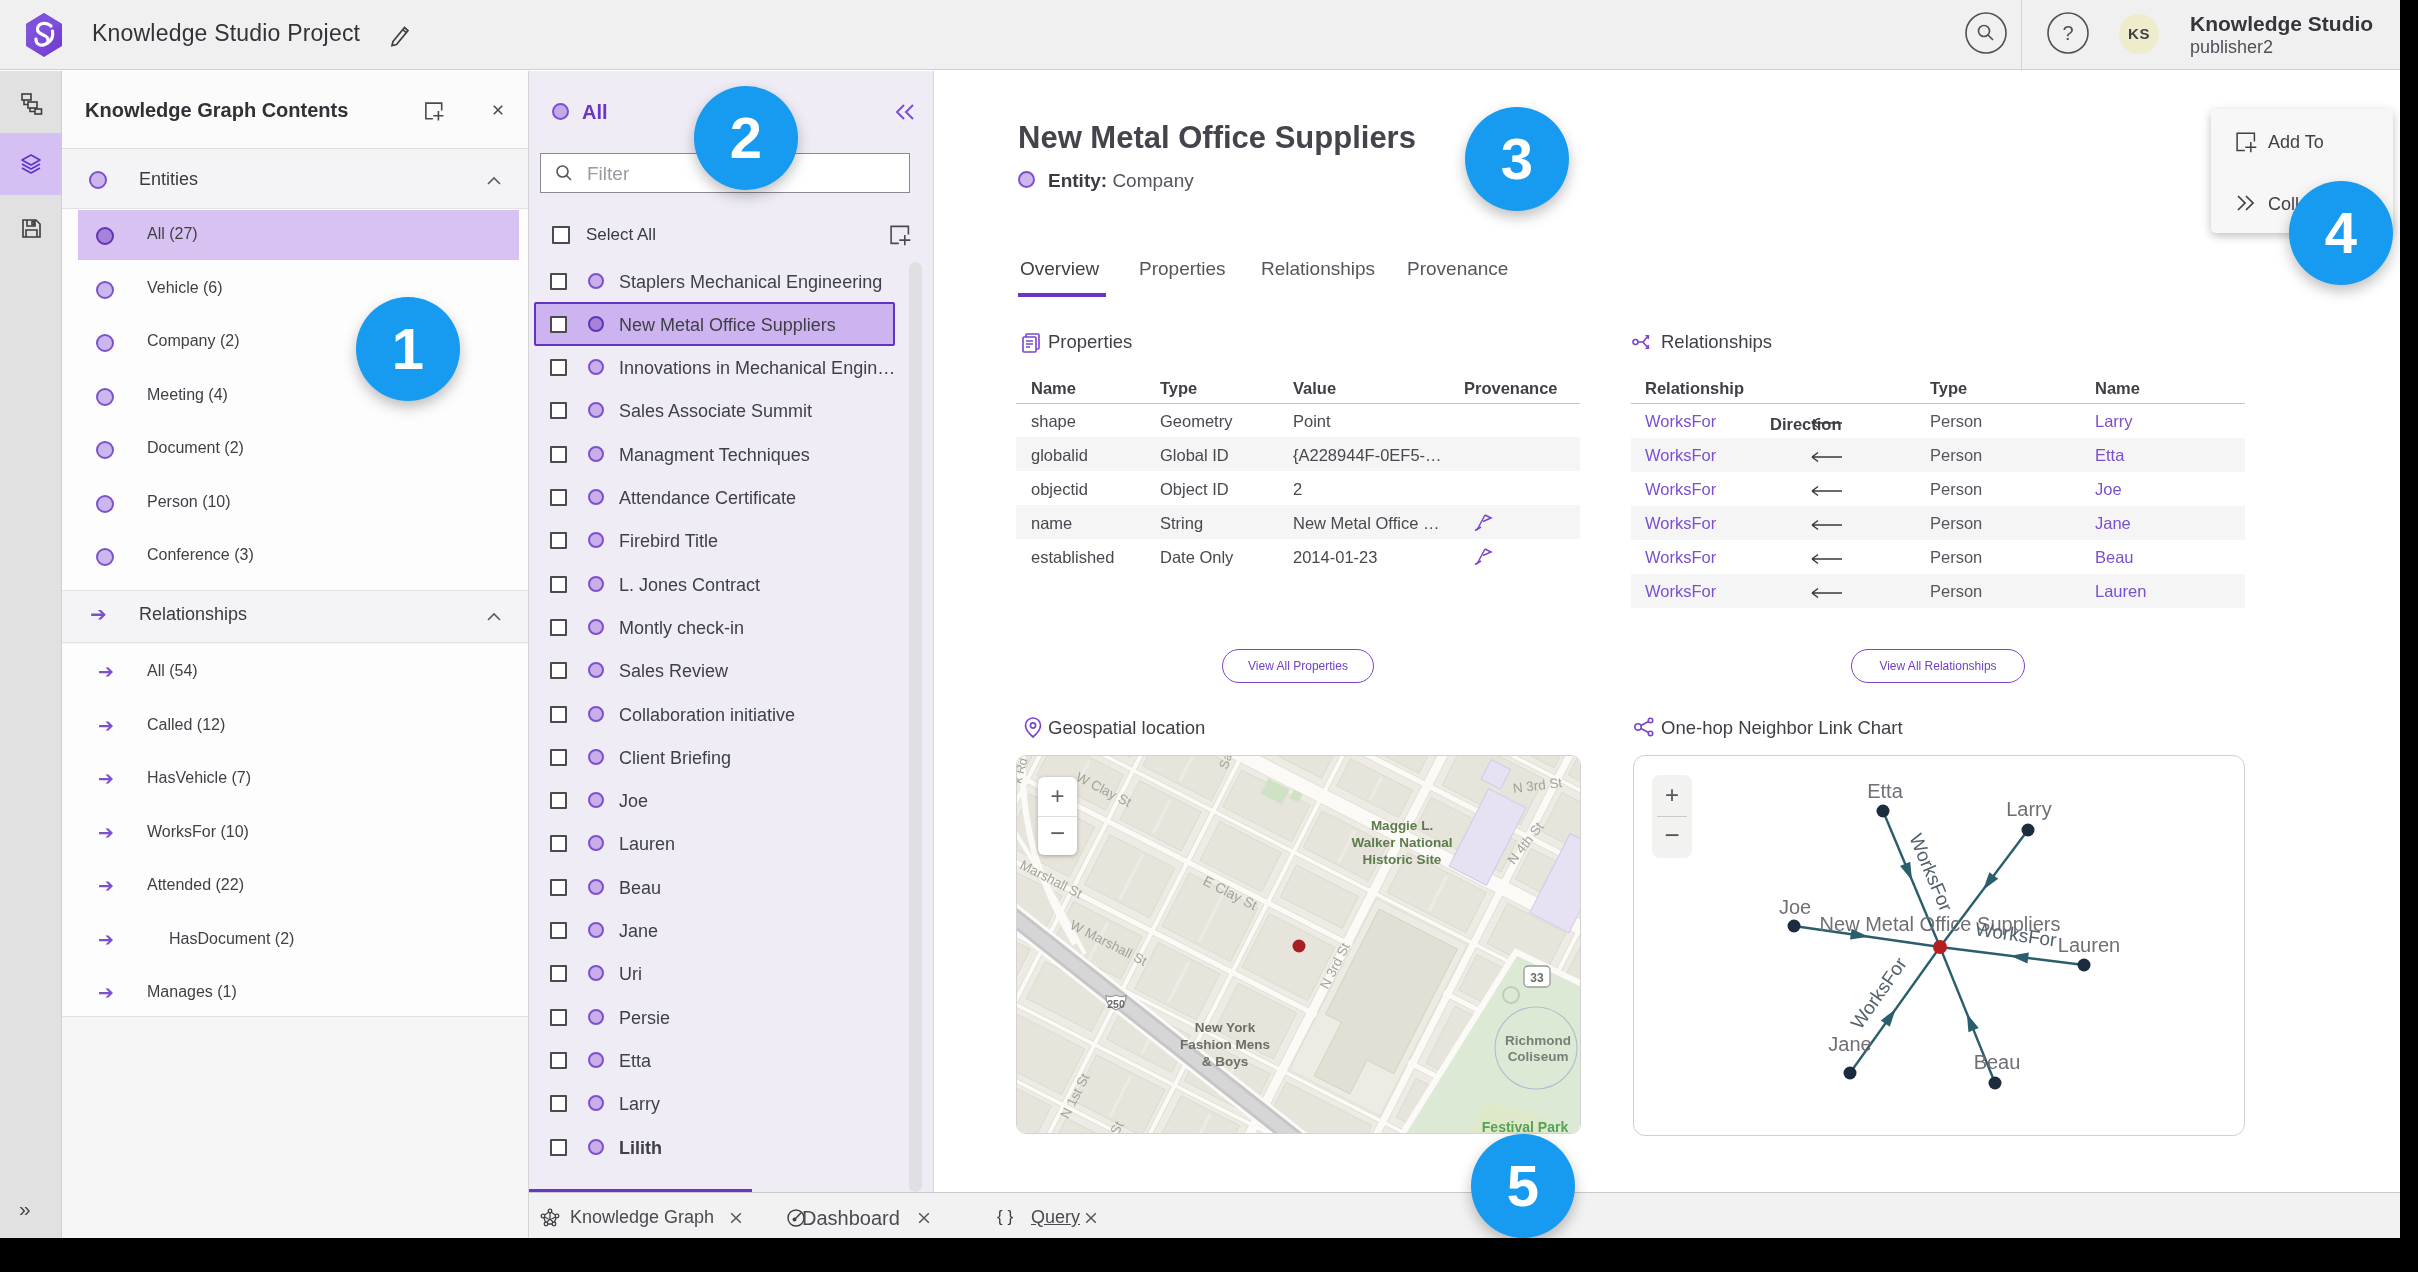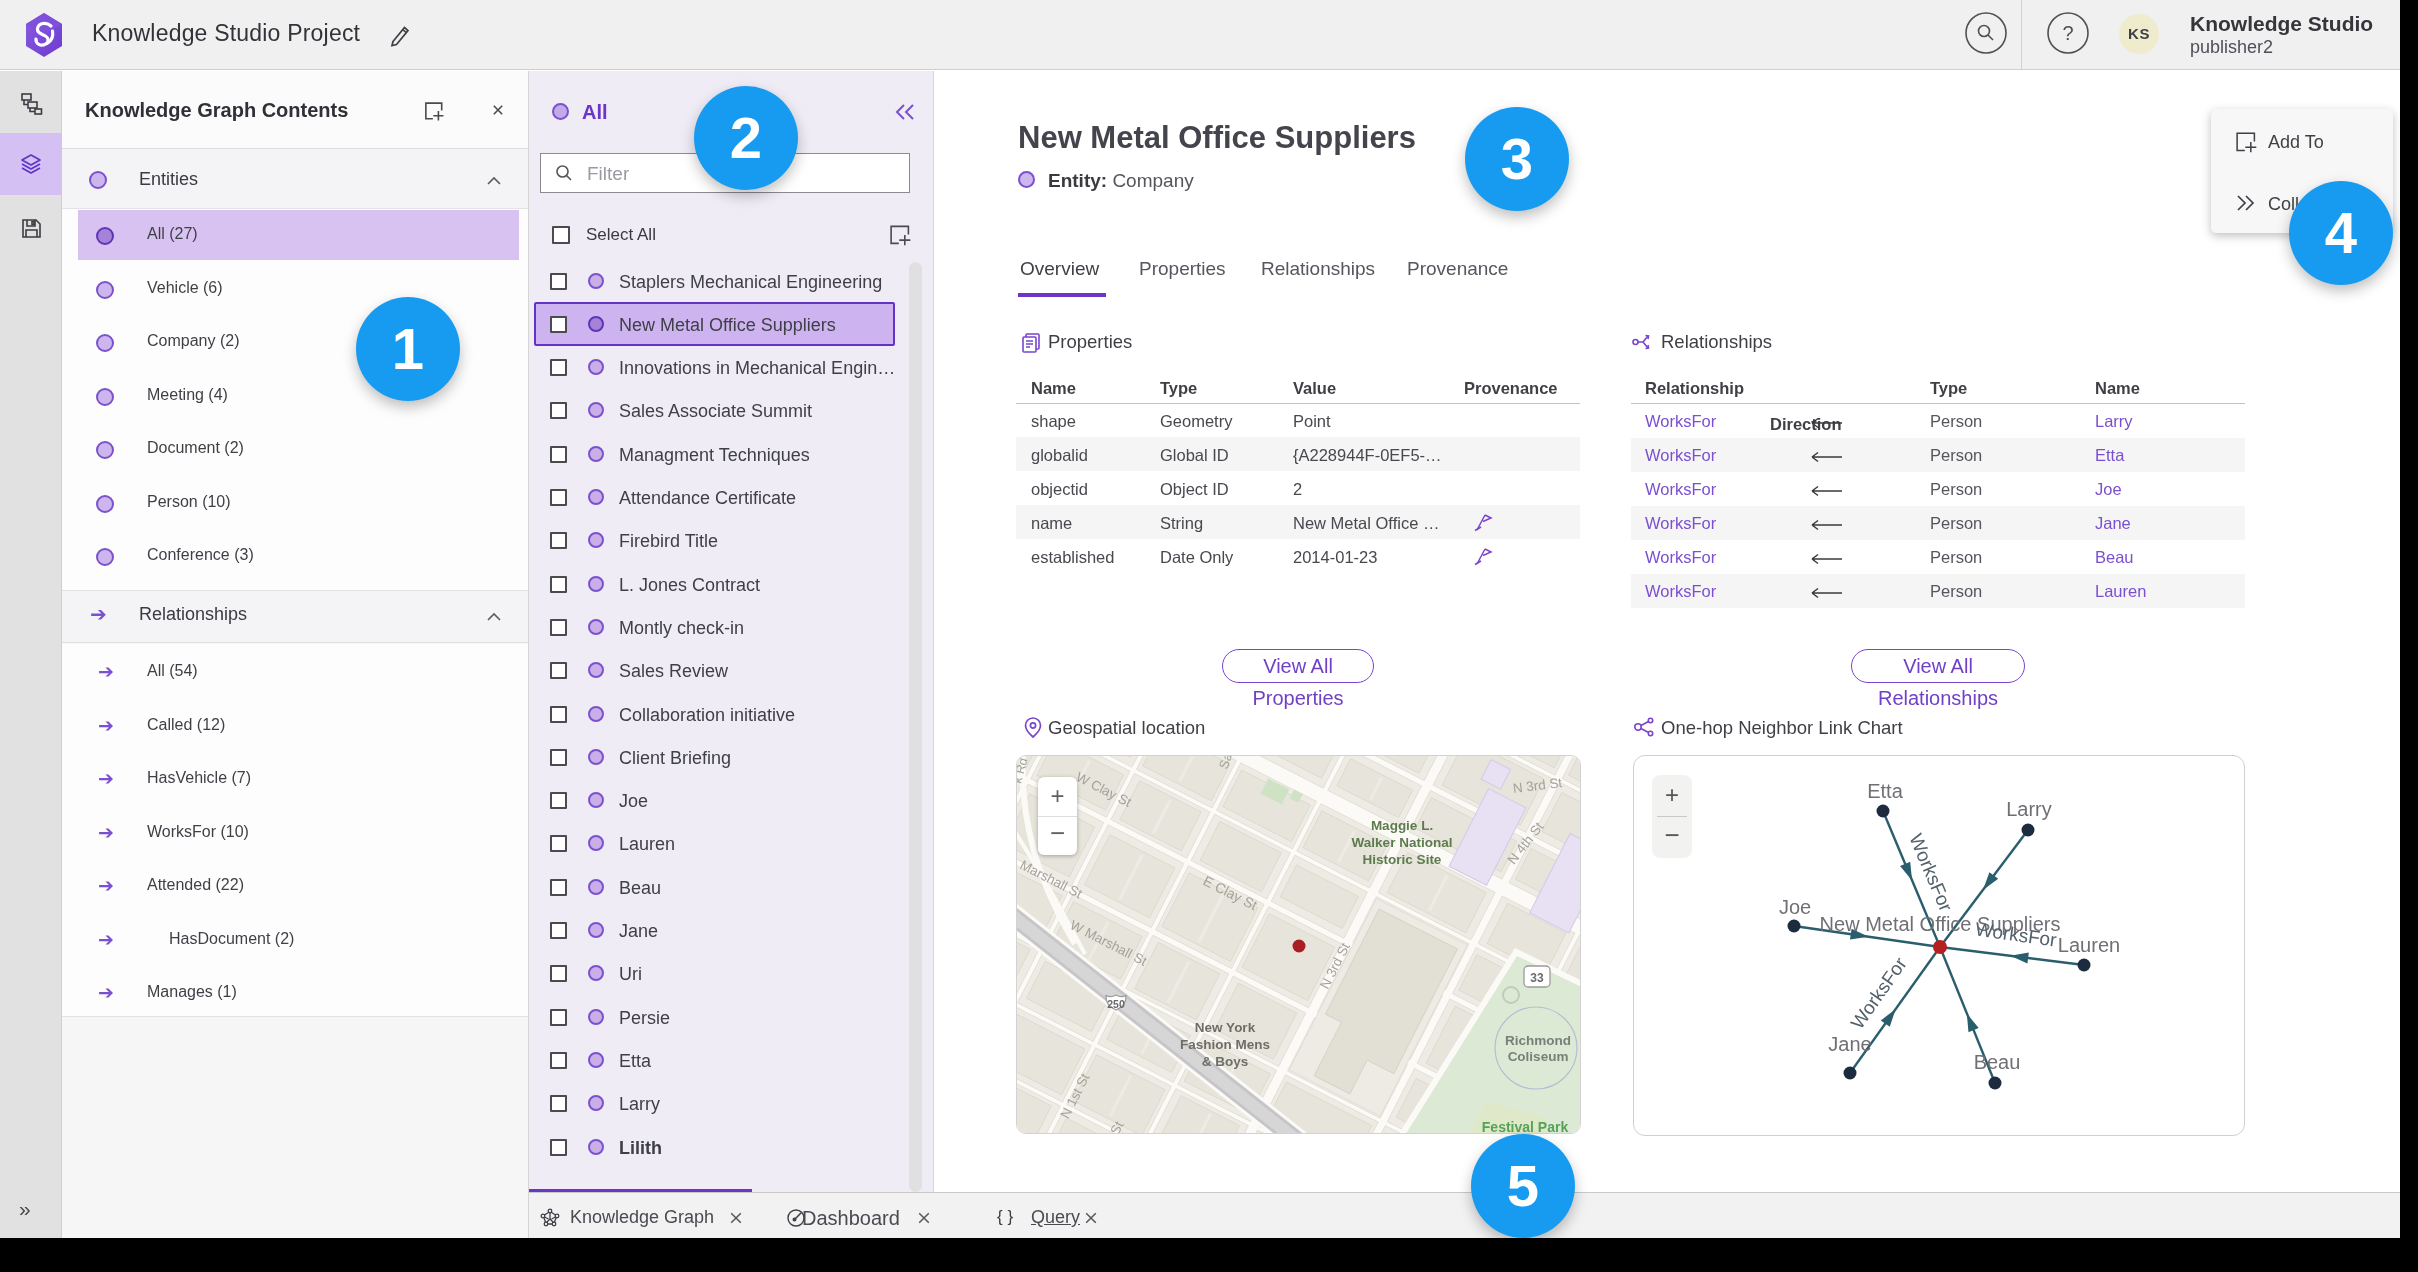--- a/index.html
+++ b/index.html
@@ -16,21 +16,21 @@
 #blackR{left:2400px;top:0;width:18px;height:1272px;background:#000;}
 #blackB{left:0;top:1238px;width:2418px;height:34px;background:#000;}
 .circ{position:absolute;width:18px;height:18px;border-radius:50%;background:#cdb6ee;border:2px solid #7a52cc;}
 .circ2{position:absolute;width:17px;height:17px;border-radius:50%;background:#c3a9e8;border:2px solid #7a52cc;}
 .chk{position:absolute;width:18px;height:18px;border:2px solid #4a4a50;background:#fff;border-radius:1px;}
 .arrowp{position:absolute;font-size:19px;color:#7b4fd0;}
 .p2tx{position:absolute;left:88px;top:0;height:43px;line-height:43px;font-size:18px;color:#3f3f46;white-space:nowrap;}
 .th{font-weight:bold;color:#3f3f46;font-size:16.5px;position:absolute;}
 .td{position:absolute;font-size:16.5px;color:#48484f;}
 .stripe{position:absolute;height:34px;background:#f5f5f5;}
-.pill{position:absolute;border:1.5px solid #7a45cc;border-radius:18px;color:#7040c8;font-size:20px;
+.pill{position:absolute;border:1.5px solid #7a45cc;border-radius:18px;color:#7040c8;font-size:12px;
   text-align:center;background:#fff;}
 .seclbl{position:absolute;font-size:18.5px;color:#3f3f46;}
 .purlink{color:#7b4fd0;}
 .gr{color:#55555e;}
 </style></head><body>
 <div id="screen">
 <div id="topbar" class="abs">
 <svg class="abs" style="left:24px;top:12px;" width="40" height="46" viewBox="0 0 40 46">
         <defs>
           <linearGradient id="lg" x1="0" y1="0" x2="1" y2="1">

